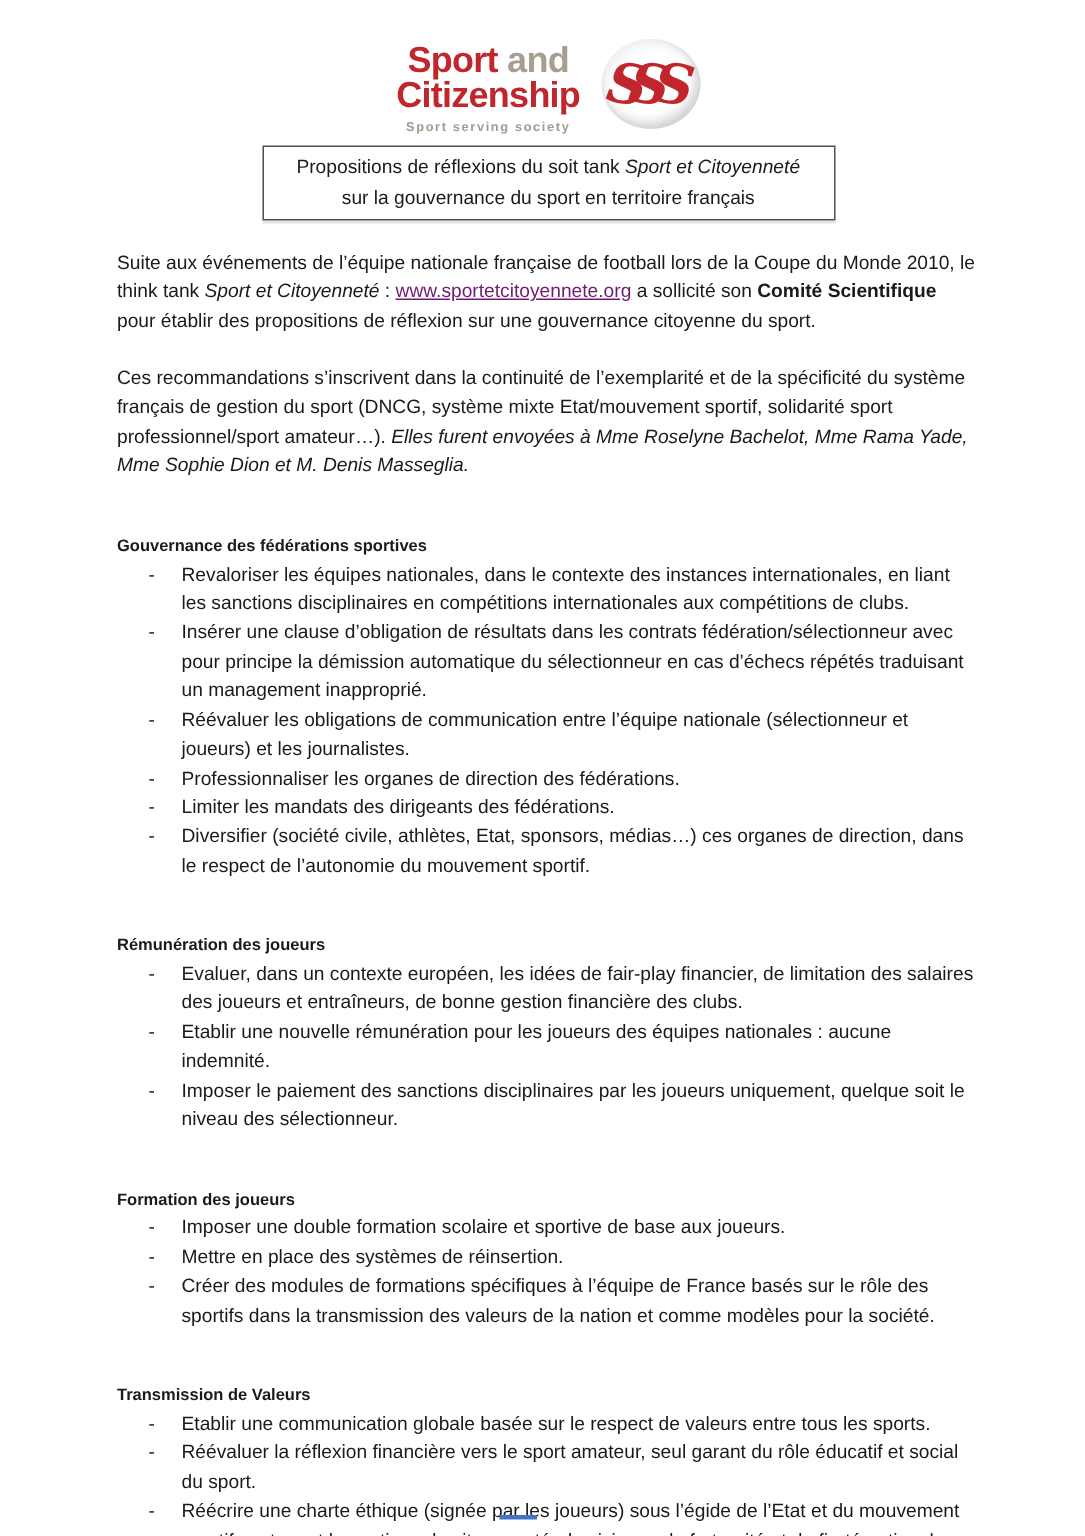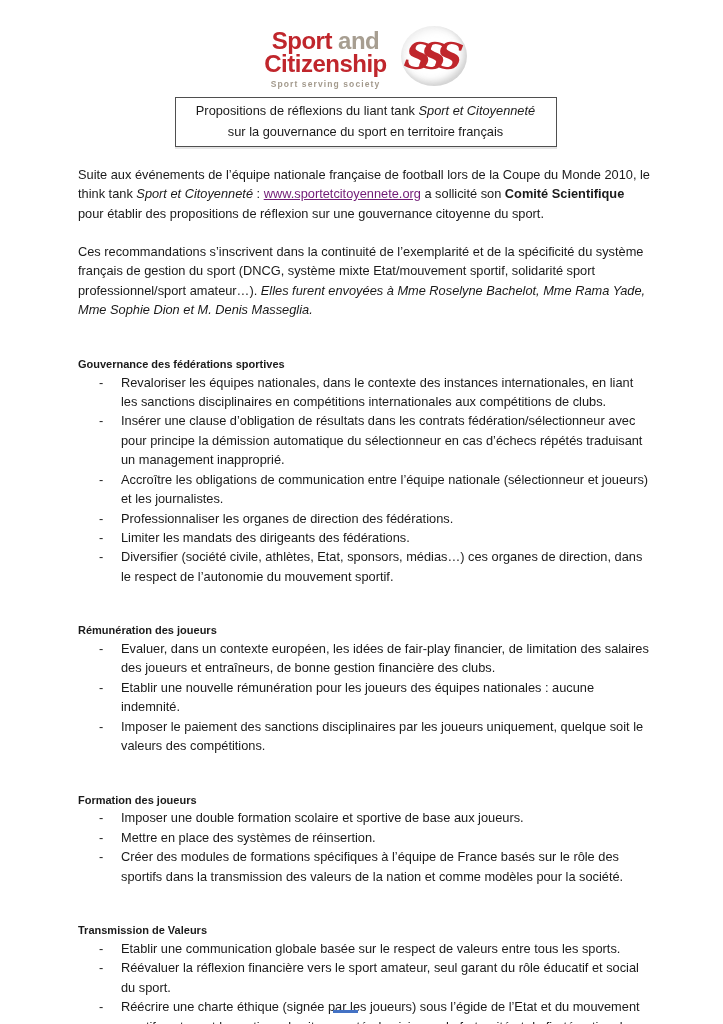--- a/index.html
+++ b/index.html
@@ -88,42 +88,42 @@
       <div class="logo-tagline">Sport serving society</div>
     </div>
     <div class="logo-mark">
       <span>S</span>
         <span>S</span>
         <span>S</span>
     </div>
   </header>
 
   <div class="title-box">
-    <div><span>Propositions de réflexions du liant tank </span><i>Sport et Citoyenneté</i></div>
+    <div><span>Propositions de réflexions du soit tank </span><i>Sport et Citoyenneté</i></div>
     <div>sur la gouvernance du sport en territoire français</div>
   </div>
 
   <p class="para"><span>Suite aux événements de l’équipe nationale française de football lors de la Coupe du Monde 2010, le think tank </span><i>Sport et Citoyenneté</i><span> : </span><a class="link">www.sportetcitoyennete.org</a><span> a sollicité son </span><b>Comité Scientifique</b><span> pour établir des propositions de réflexion sur une gouvernance citoyenne du sport.</span></p>
 
   <p class="para"><span>Ces recommandations s’inscrivent dans la continuité de l’exemplarité et de la spécificité du système français de gestion du sport (DNCG, système mixte Etat/mouvement sportif, solidarité sport professionnel/sport amateur…). </span><i>Elles furent envoyées à Mme Roselyne Bachelot, Mme Rama Yade, Mme Sophie Dion et M. Denis Masseglia.</i></p>
 
 
   <div class="section-heading">Gouvernance des fédérations sportives</div>
   <ul class="items">
     <li class="item">
         <span class="marker">-</span>
         <span class="item-text">Revaloriser les équipes nationales, dans le contexte des instances internationales, en liant les sanctions disciplinaires en compétitions internationales aux compétitions de clubs.</span>
       </li>
     <li class="item">
         <span class="marker">-</span>
         <span class="item-text">Insérer une clause d’obligation de résultats dans les contrats fédération/sélectionneur avec pour principe la démission automatique du sélectionneur en cas d’échecs répétés traduisant un management inapproprié.</span>
       </li>
     <li class="item">
         <span class="marker">-</span>
-        <span class="item-text">Accroître les obligations de communication entre l’équipe nationale (sélectionneur et joueurs) et les journalistes.</span>
+        <span class="item-text">Réévaluer les obligations de communication entre l’équipe nationale (sélectionneur et joueurs) et les journalistes.</span>
       </li>
     <li class="item">
         <span class="marker">-</span>
         <span class="item-text">Professionnaliser les organes de direction des fédérations.</span>
       </li>
     <li class="item">
         <span class="marker">-</span>
         <span class="item-text">Limiter les mandats des dirigeants des fédérations.</span>
       </li>
     <li class="item">
@@ -137,21 +137,21 @@
     <li class="item">
         <span class="marker">-</span>
         <span class="item-text">Evaluer, dans un contexte européen, les idées de fair-play financier, de limitation des salaires des joueurs et entraîneurs, de bonne gestion financière des clubs.</span>
       </li>
     <li class="item">
         <span class="marker">-</span>
         <span class="item-text">Etablir une nouvelle rémunération pour les joueurs des équipes nationales : aucune indemnité.</span>
       </li>
     <li class="item">
         <span class="marker">-</span>
-        <span class="item-text">Imposer le paiement des sanctions disciplinaires par les joueurs uniquement, quelque soit le valeurs des compétitions.</span>
+        <span class="item-text">Imposer le paiement des sanctions disciplinaires par les joueurs uniquement, quelque soit le niveau des sélectionneur.</span>
       </li>
   </ul>
 
   <div class="section-heading">Formation des joueurs</div>
   <ul class="items">
     <li class="item">
         <span class="marker">-</span>
         <span class="item-text">Imposer une double formation scolaire et sportive de base aux joueurs.</span>
       </li>
     <li class="item">

